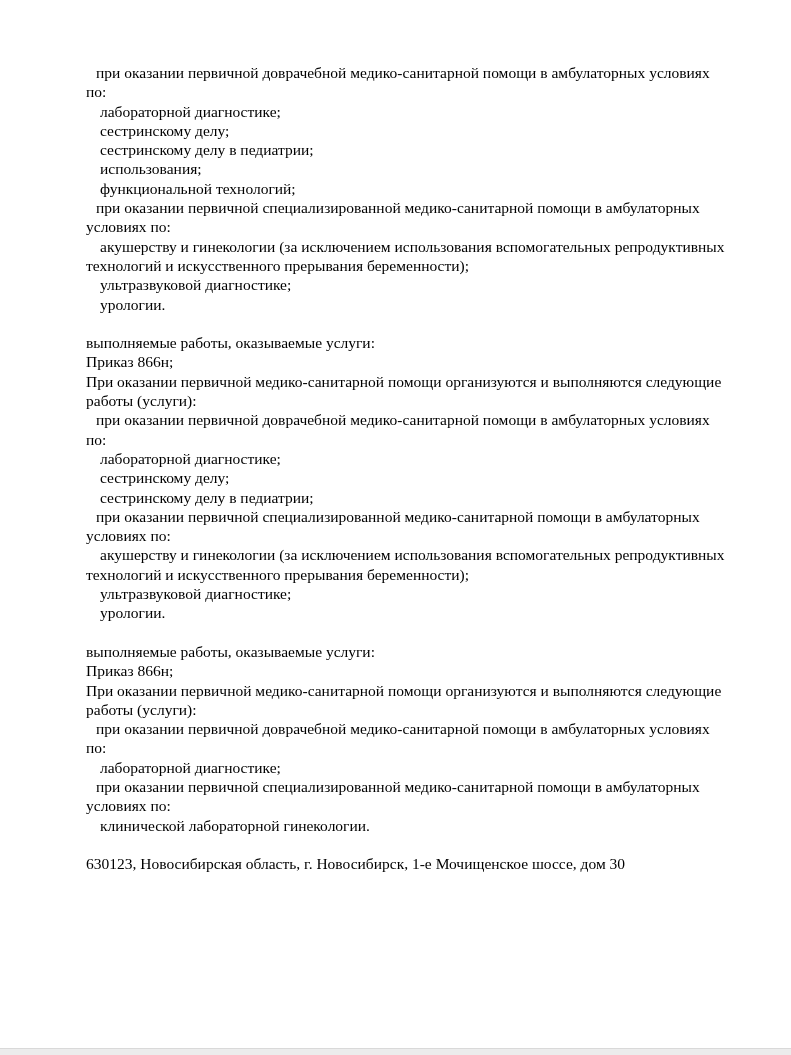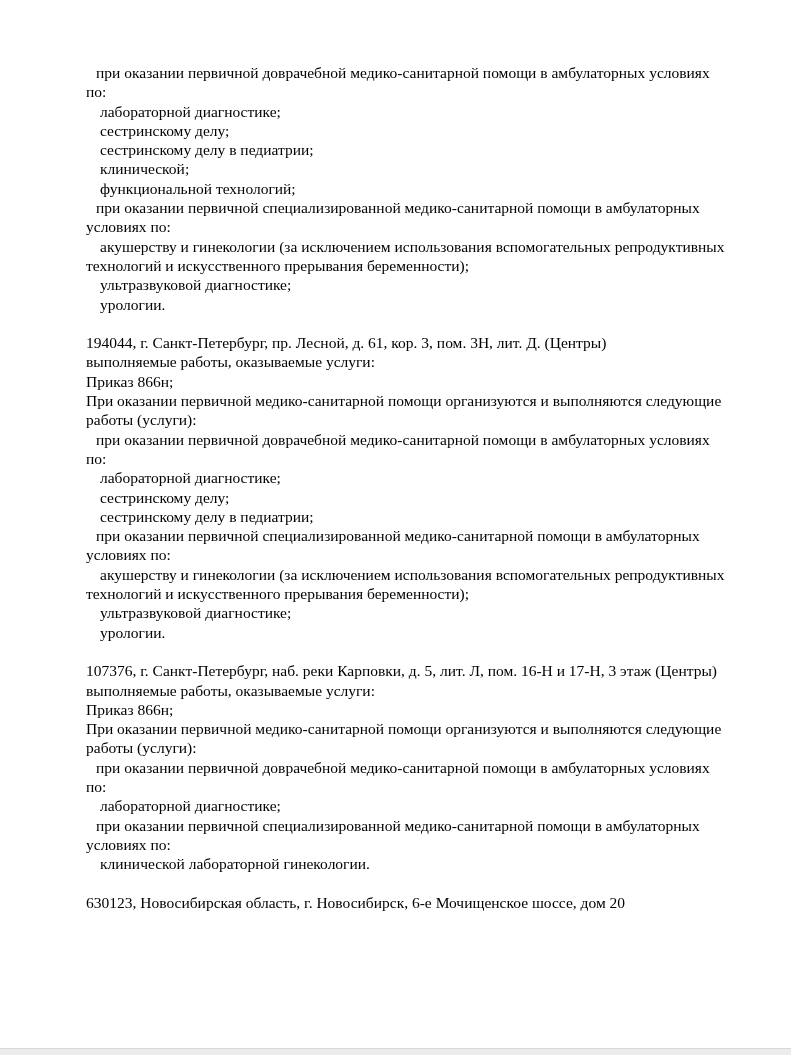--- a/index.html
+++ b/index.html
@@ -44,57 +44,55 @@
 </head>
 <body style="background: rgb(255, 255, 255); color: rgb(0, 0, 0);">
 
 <div class="doc" id="doc">
     <div class="section">
       <div class="line indent-1">при оказании первичной доврачебной медико-санитарной помощи в амбулаторных условиях</div>
       <div class="line indent-0">по:</div>
       <div class="line indent-2">лабораторной диагностике;</div>
       <div class="line indent-2">сестринскому делу;</div>
       <div class="line indent-2">сестринскому делу в педиатрии;</div>
-      <div class="line indent-2">клинической;</div>
+      <div class="line indent-2">использования;</div>
       <div class="line indent-2">функциональной технологий;</div>
       <div class="line indent-1">при оказании первичной специализированной медико-санитарной помощи в амбулаторных</div>
       <div class="line indent-0">условиях по:</div>
       <div class="line indent-2">акушерству и гинекологии (за исключением использования вспомогательных репродуктивных</div>
       <div class="line indent-0">технологий и искусственного прерывания беременности);</div>
       <div class="line indent-2">ультразвуковой диагностике;</div>
       <div class="line indent-2">урологии.</div>
     </div>
     <div class="section">
-      <div class="line indent-0">194044, г. Санкт-Петербург, пр. Лесной, д. 61, кор. 3, пом. 3Н, лит. Д. (Центры)</div>
       <div class="line indent-0">выполняемые работы, оказываемые услуги:</div>
       <div class="line indent-0">Приказ 866н;</div>
       <div class="line indent-0">При оказании первичной медико-санитарной помощи организуются и выполняются следующие</div>
       <div class="line indent-0">работы (услуги):</div>
       <div class="line indent-1">при оказании первичной доврачебной медико-санитарной помощи в амбулаторных условиях</div>
       <div class="line indent-0">по:</div>
       <div class="line indent-2">лабораторной диагностике;</div>
       <div class="line indent-2">сестринскому делу;</div>
       <div class="line indent-2">сестринскому делу в педиатрии;</div>
       <div class="line indent-1">при оказании первичной специализированной медико-санитарной помощи в амбулаторных</div>
       <div class="line indent-0">условиях по:</div>
       <div class="line indent-2">акушерству и гинекологии (за исключением использования вспомогательных репродуктивных</div>
       <div class="line indent-0">технологий и искусственного прерывания беременности);</div>
       <div class="line indent-2">ультразвуковой диагностике;</div>
       <div class="line indent-2">урологии.</div>
     </div>
     <div class="section">
-      <div class="line indent-0">107376, г. Санкт-Петербург, наб. реки Карповки, д. 5, лит. Л, пом. 16-Н и 17-Н, 3 этаж (Центры)</div>
       <div class="line indent-0">выполняемые работы, оказываемые услуги:</div>
       <div class="line indent-0">Приказ 866н;</div>
       <div class="line indent-0">При оказании первичной медико-санитарной помощи организуются и выполняются следующие</div>
       <div class="line indent-0">работы (услуги):</div>
       <div class="line indent-1">при оказании первичной доврачебной медико-санитарной помощи в амбулаторных условиях</div>
       <div class="line indent-0">по:</div>
       <div class="line indent-2">лабораторной диагностике;</div>
       <div class="line indent-1">при оказании первичной специализированной медико-санитарной помощи в амбулаторных</div>
       <div class="line indent-0">условиях по:</div>
       <div class="line indent-2">клинической лабораторной гинекологии.</div>
     </div>
     <div class="section">
-      <div class="line indent-0">630123, Новосибирская область, г. Новосибирск, 6-е Мочищенское шоссе, дом 20</div>
+      <div class="line indent-0">630123, Новосибирская область, г. Новосибирск, 1-е Мочищенское шоссе, дом 30</div>
     </div>
   </div>
 <div class="bottom-bar" style="background: rgb(236, 236, 236);"></div>
 
 </body></html>

